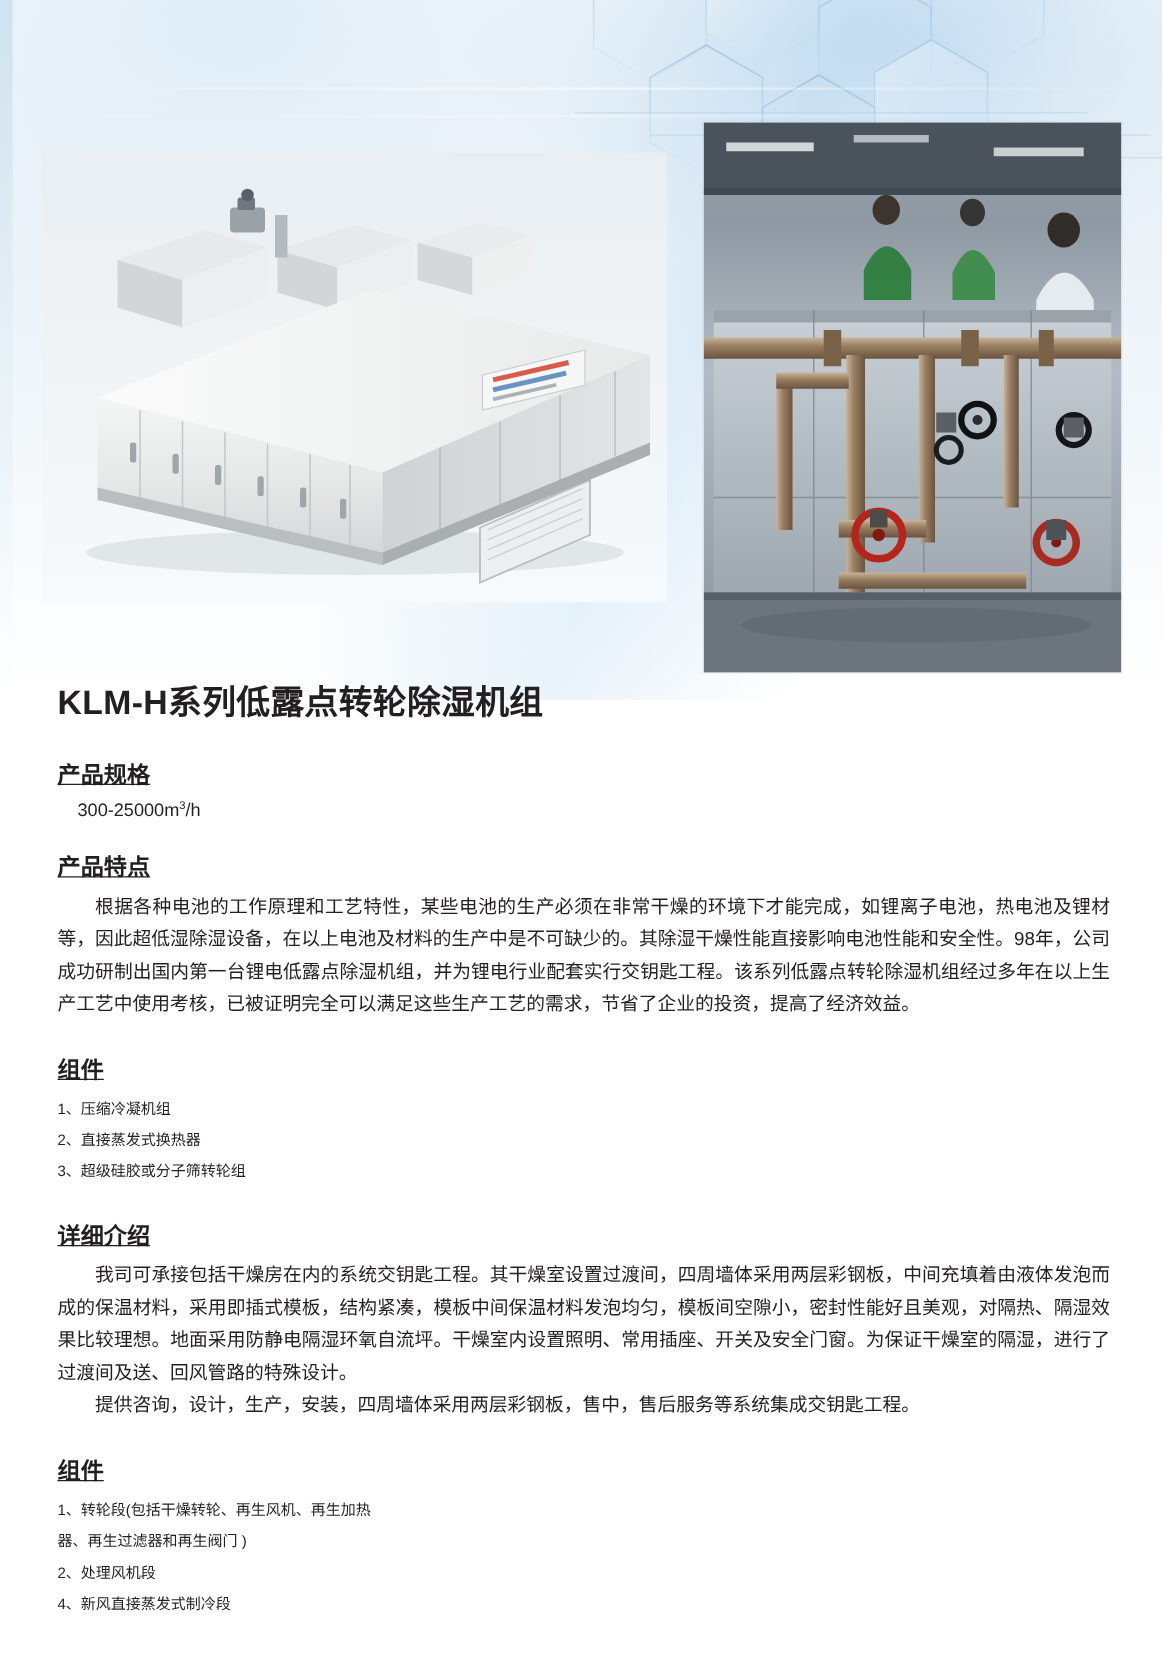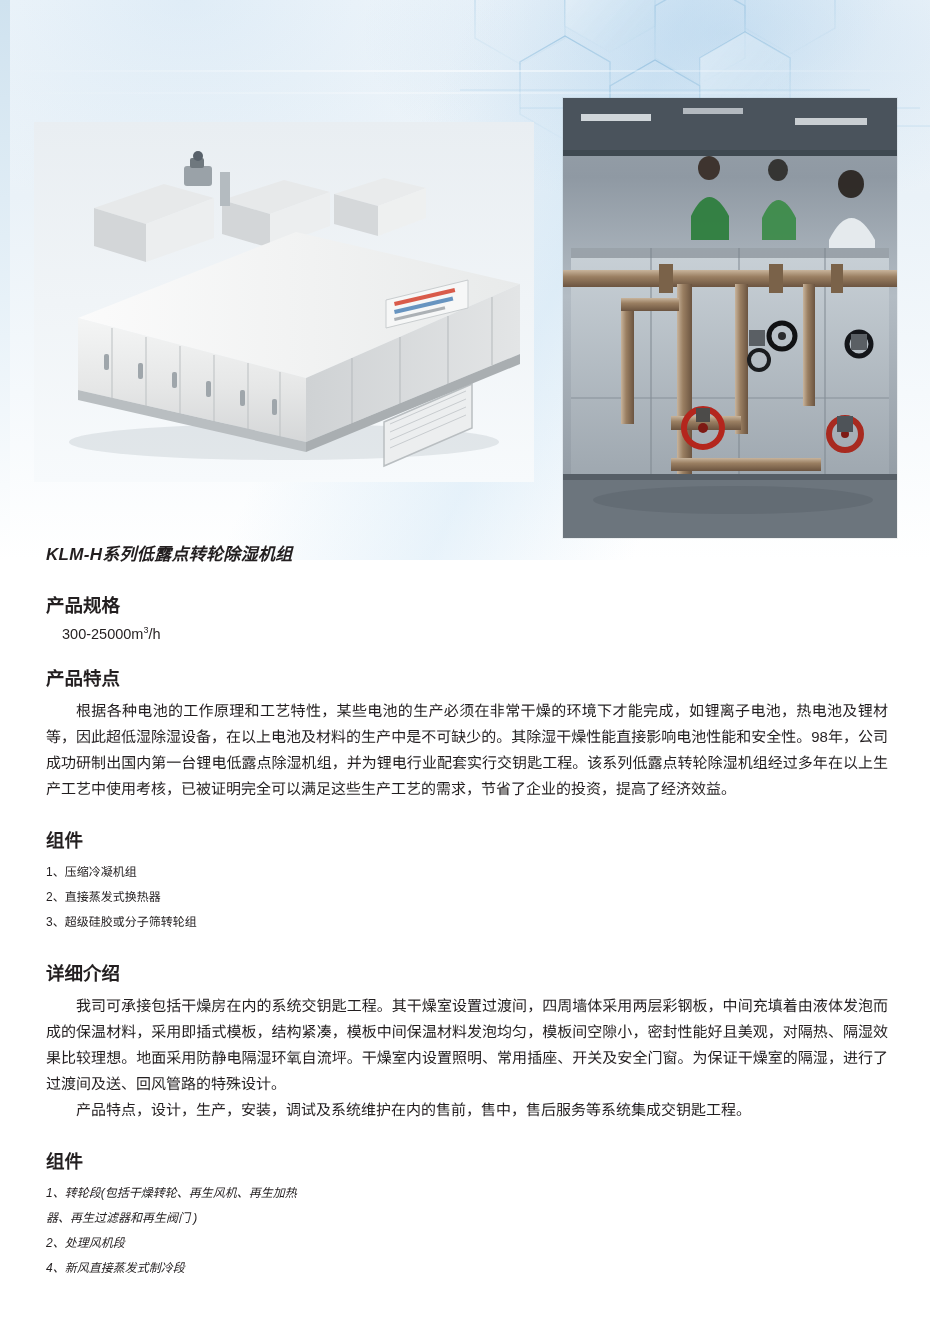--- a/index.html
+++ b/index.html
@@ -68,32 +68,32 @@
   .photo-side svg, .photo-main svg { display: block; }
 
   
   .content {
     position: absolute;
     left: 46px;
     top: 540px;
     width: 842px;
   }
   h1.title {
-    font-size: 17px;
+    font-size: 27px;
     font-weight: bold;
     letter-spacing: 0.3px;
     margin: 0 0 26px 0;
     color: #231f20;
-    font-style: italic;
   }
   h2.sec {
     font-size: 18.5px;
     font-weight: bold;
     margin: 0 0 8px 0;
     color: #231f20;
+    text-decoration: underline;
   }
   .spec-value {
     font-size: 14.5px;
     margin: 0 0 22px 16px;
     color: #231f20;
   }
   .para {
     font-size: 15px;
     line-height: 26px;
     margin: 0;
@@ -117,21 +117,20 @@
     font-size: 12px;
     line-height: 25px;
     color: #231f20;
   }
   .two-col {
     display: flex;
     gap: 0px;
   }
   .two-col .col {
     flex: 0 0 auto;
-    font-style: italic;
   }
   .two-col .col:first-child { width: 570px; }
   .two-col .col:last-child { width: 272px; }
 
   sup { font-size: 9px; vertical-align: super; }
 </style>
 </head>
 <body>
 
 <div class="hero-bg">
@@ -387,21 +386,21 @@
     <ul class="plain">
       <li>1、压缩冷凝机组</li>
       <li>2、直接蒸发式换热器</li>
       <li>3、超级硅胶或分子筛转轮组</li>
     </ul>
   </div>
 
   <div class="block sec-gap">
     <h2 class="sec">详细介绍</h2>
     <p class="para">我司可承接包括干燥房在内的系统交钥匙工程。其干燥室设置过渡间，四周墙体采用两层彩钢板，中间充填着由液体发泡而成的保温材料，采用即插式模板，结构紧凑，模板中间保温材料发泡均匀，模板间空隙小，密封性能好且美观，对隔热、隔湿效果比较理想。地面采用防静电隔湿环氧自流坪。干燥室内设置照明、常用插座、开关及安全门窗。为保证干燥室的隔湿，进行了过渡间及送、回风管路的特殊设计。</p>
-    <p class="para">产品特点，设计，生产，安装，调试及系统维护在内的售前，售中，售后服务等系统集成交钥匙工程。</p>
+    <p class="para">提供咨询，设计，生产，安装，四周墙体采用两层彩钢板，售中，售后服务等系统集成交钥匙工程。</p>
   </div>
 
   <div class="block sec-gap">
     <h2 class="sec">组件</h2>
     <div class="two-col">
       <div class="col">
         <ul class="plain">
           <li>1、转轮段(包括干燥转轮、再生风机、再生加热器、再生过滤器和再生阀门 )</li>
           <li>2、处理风机段</li>
           <li>4、新风直接蒸发式制冷段</li>

